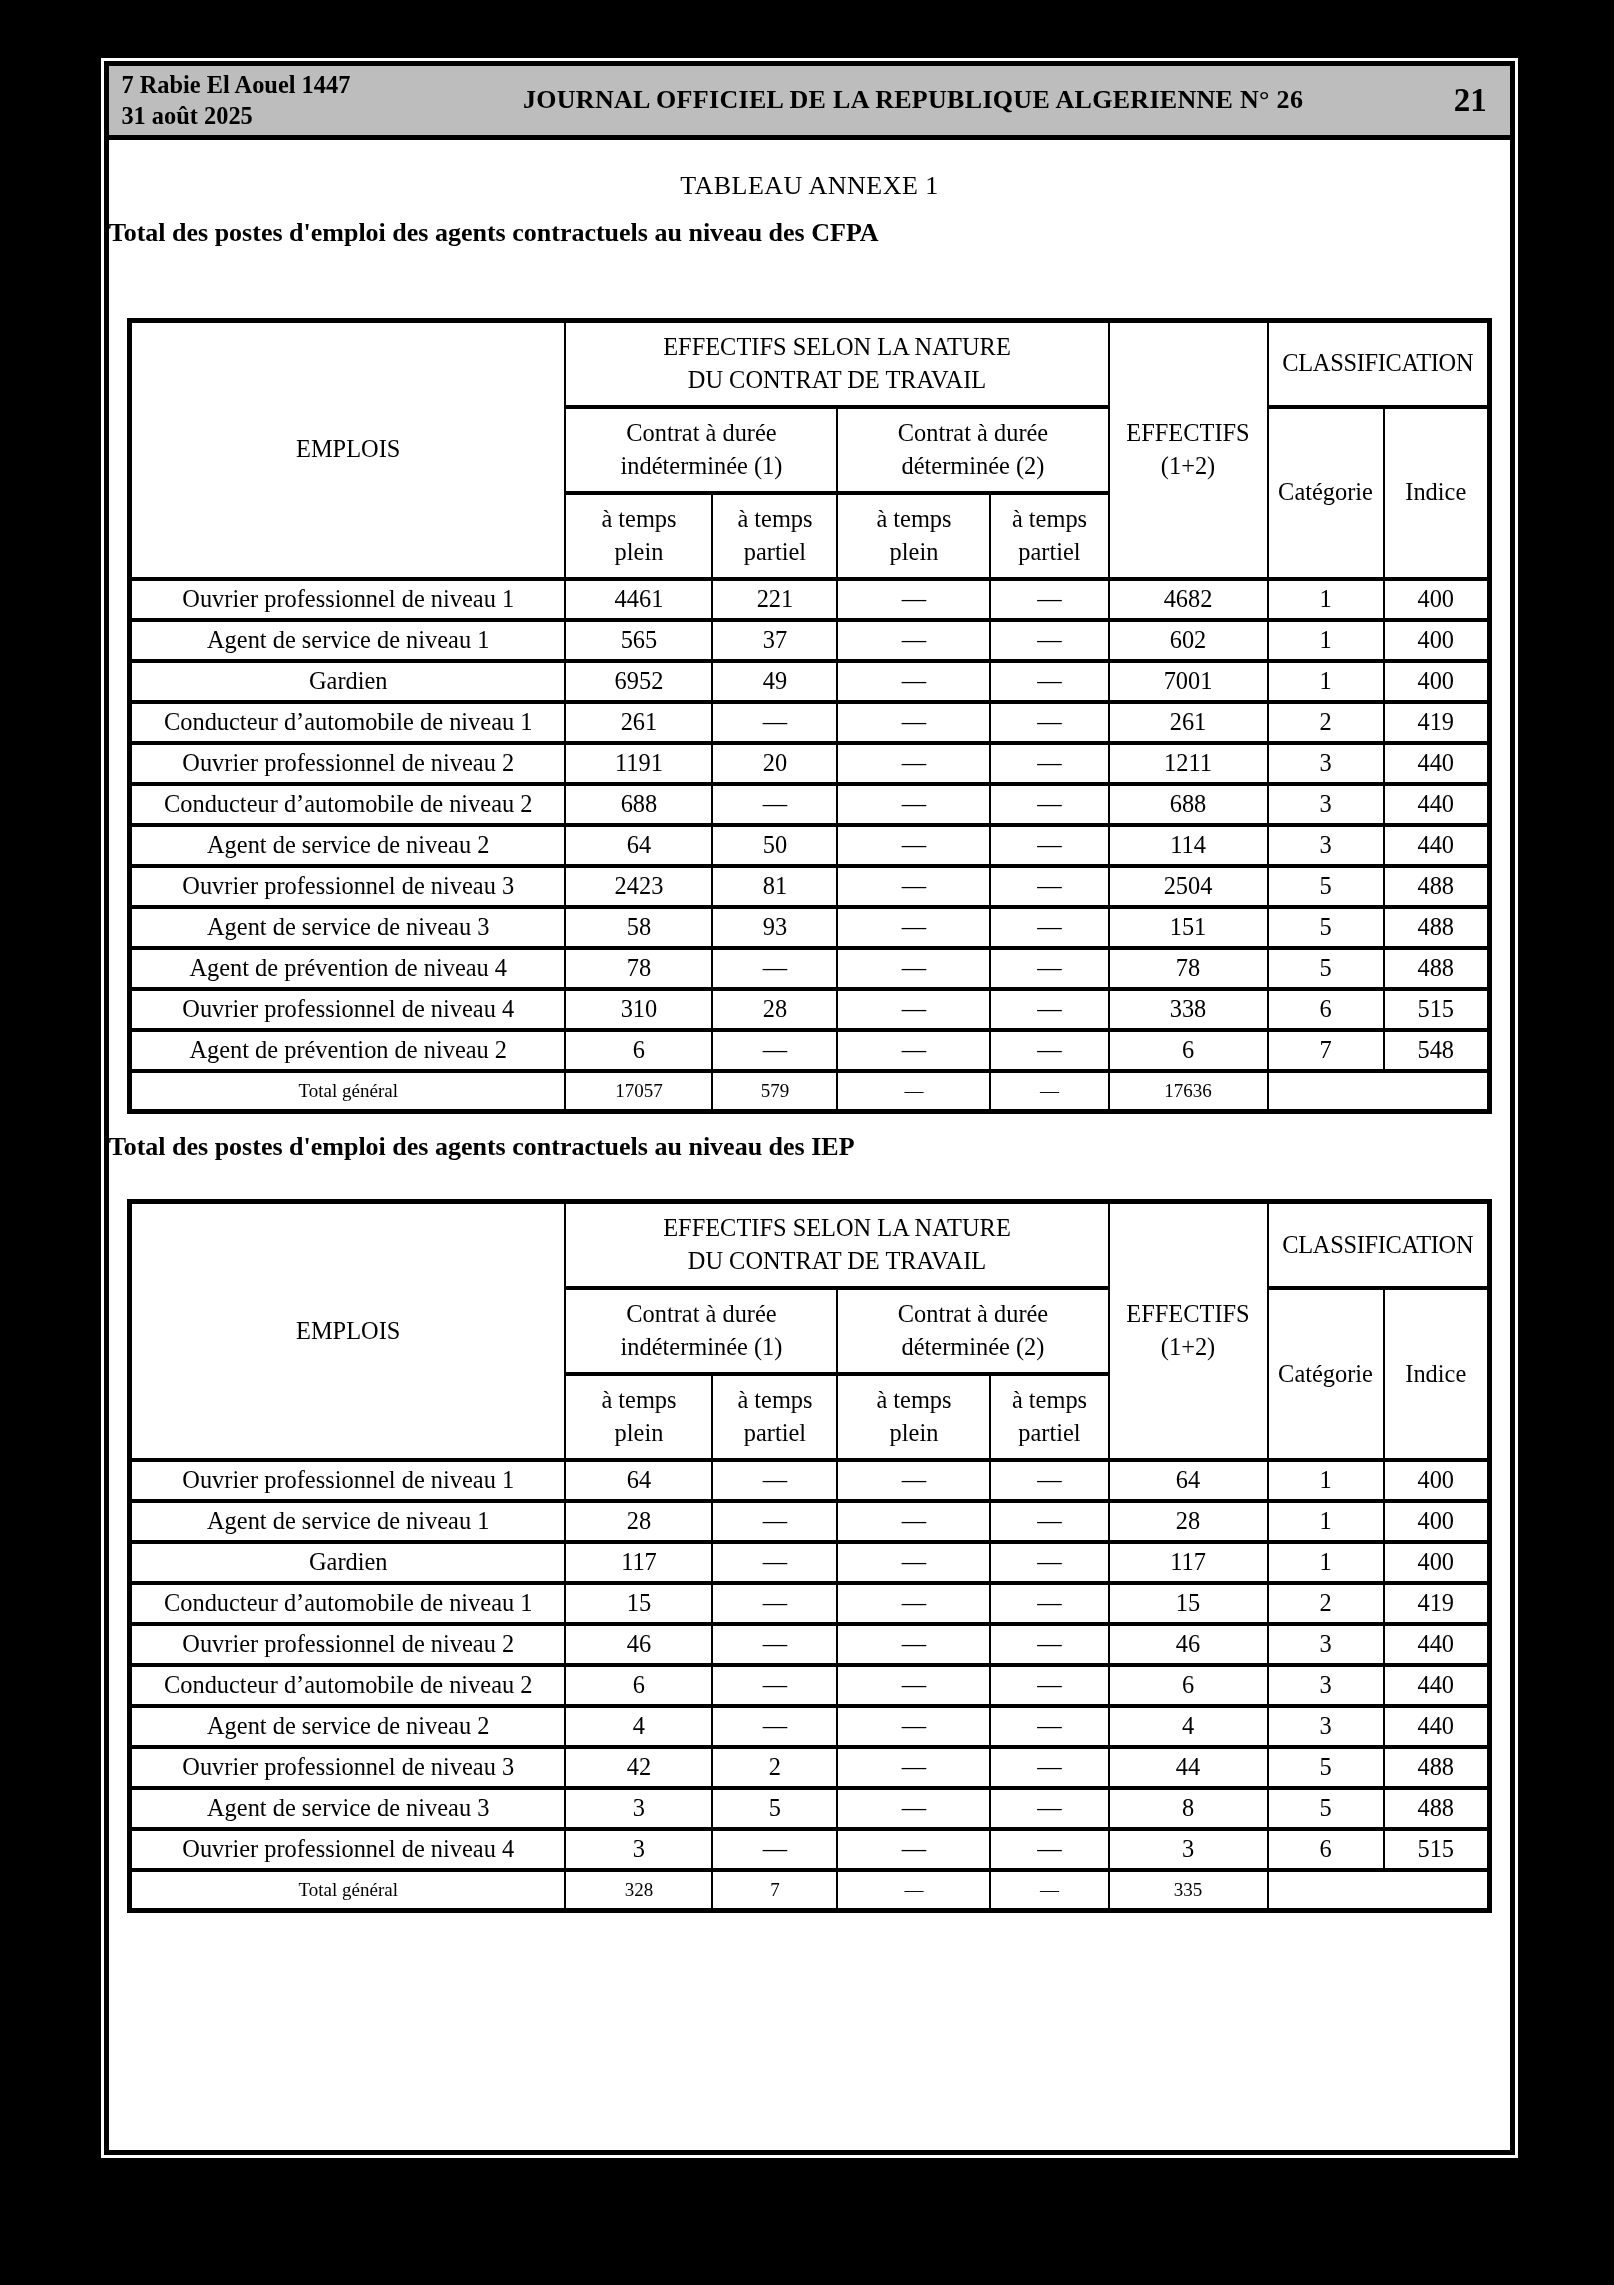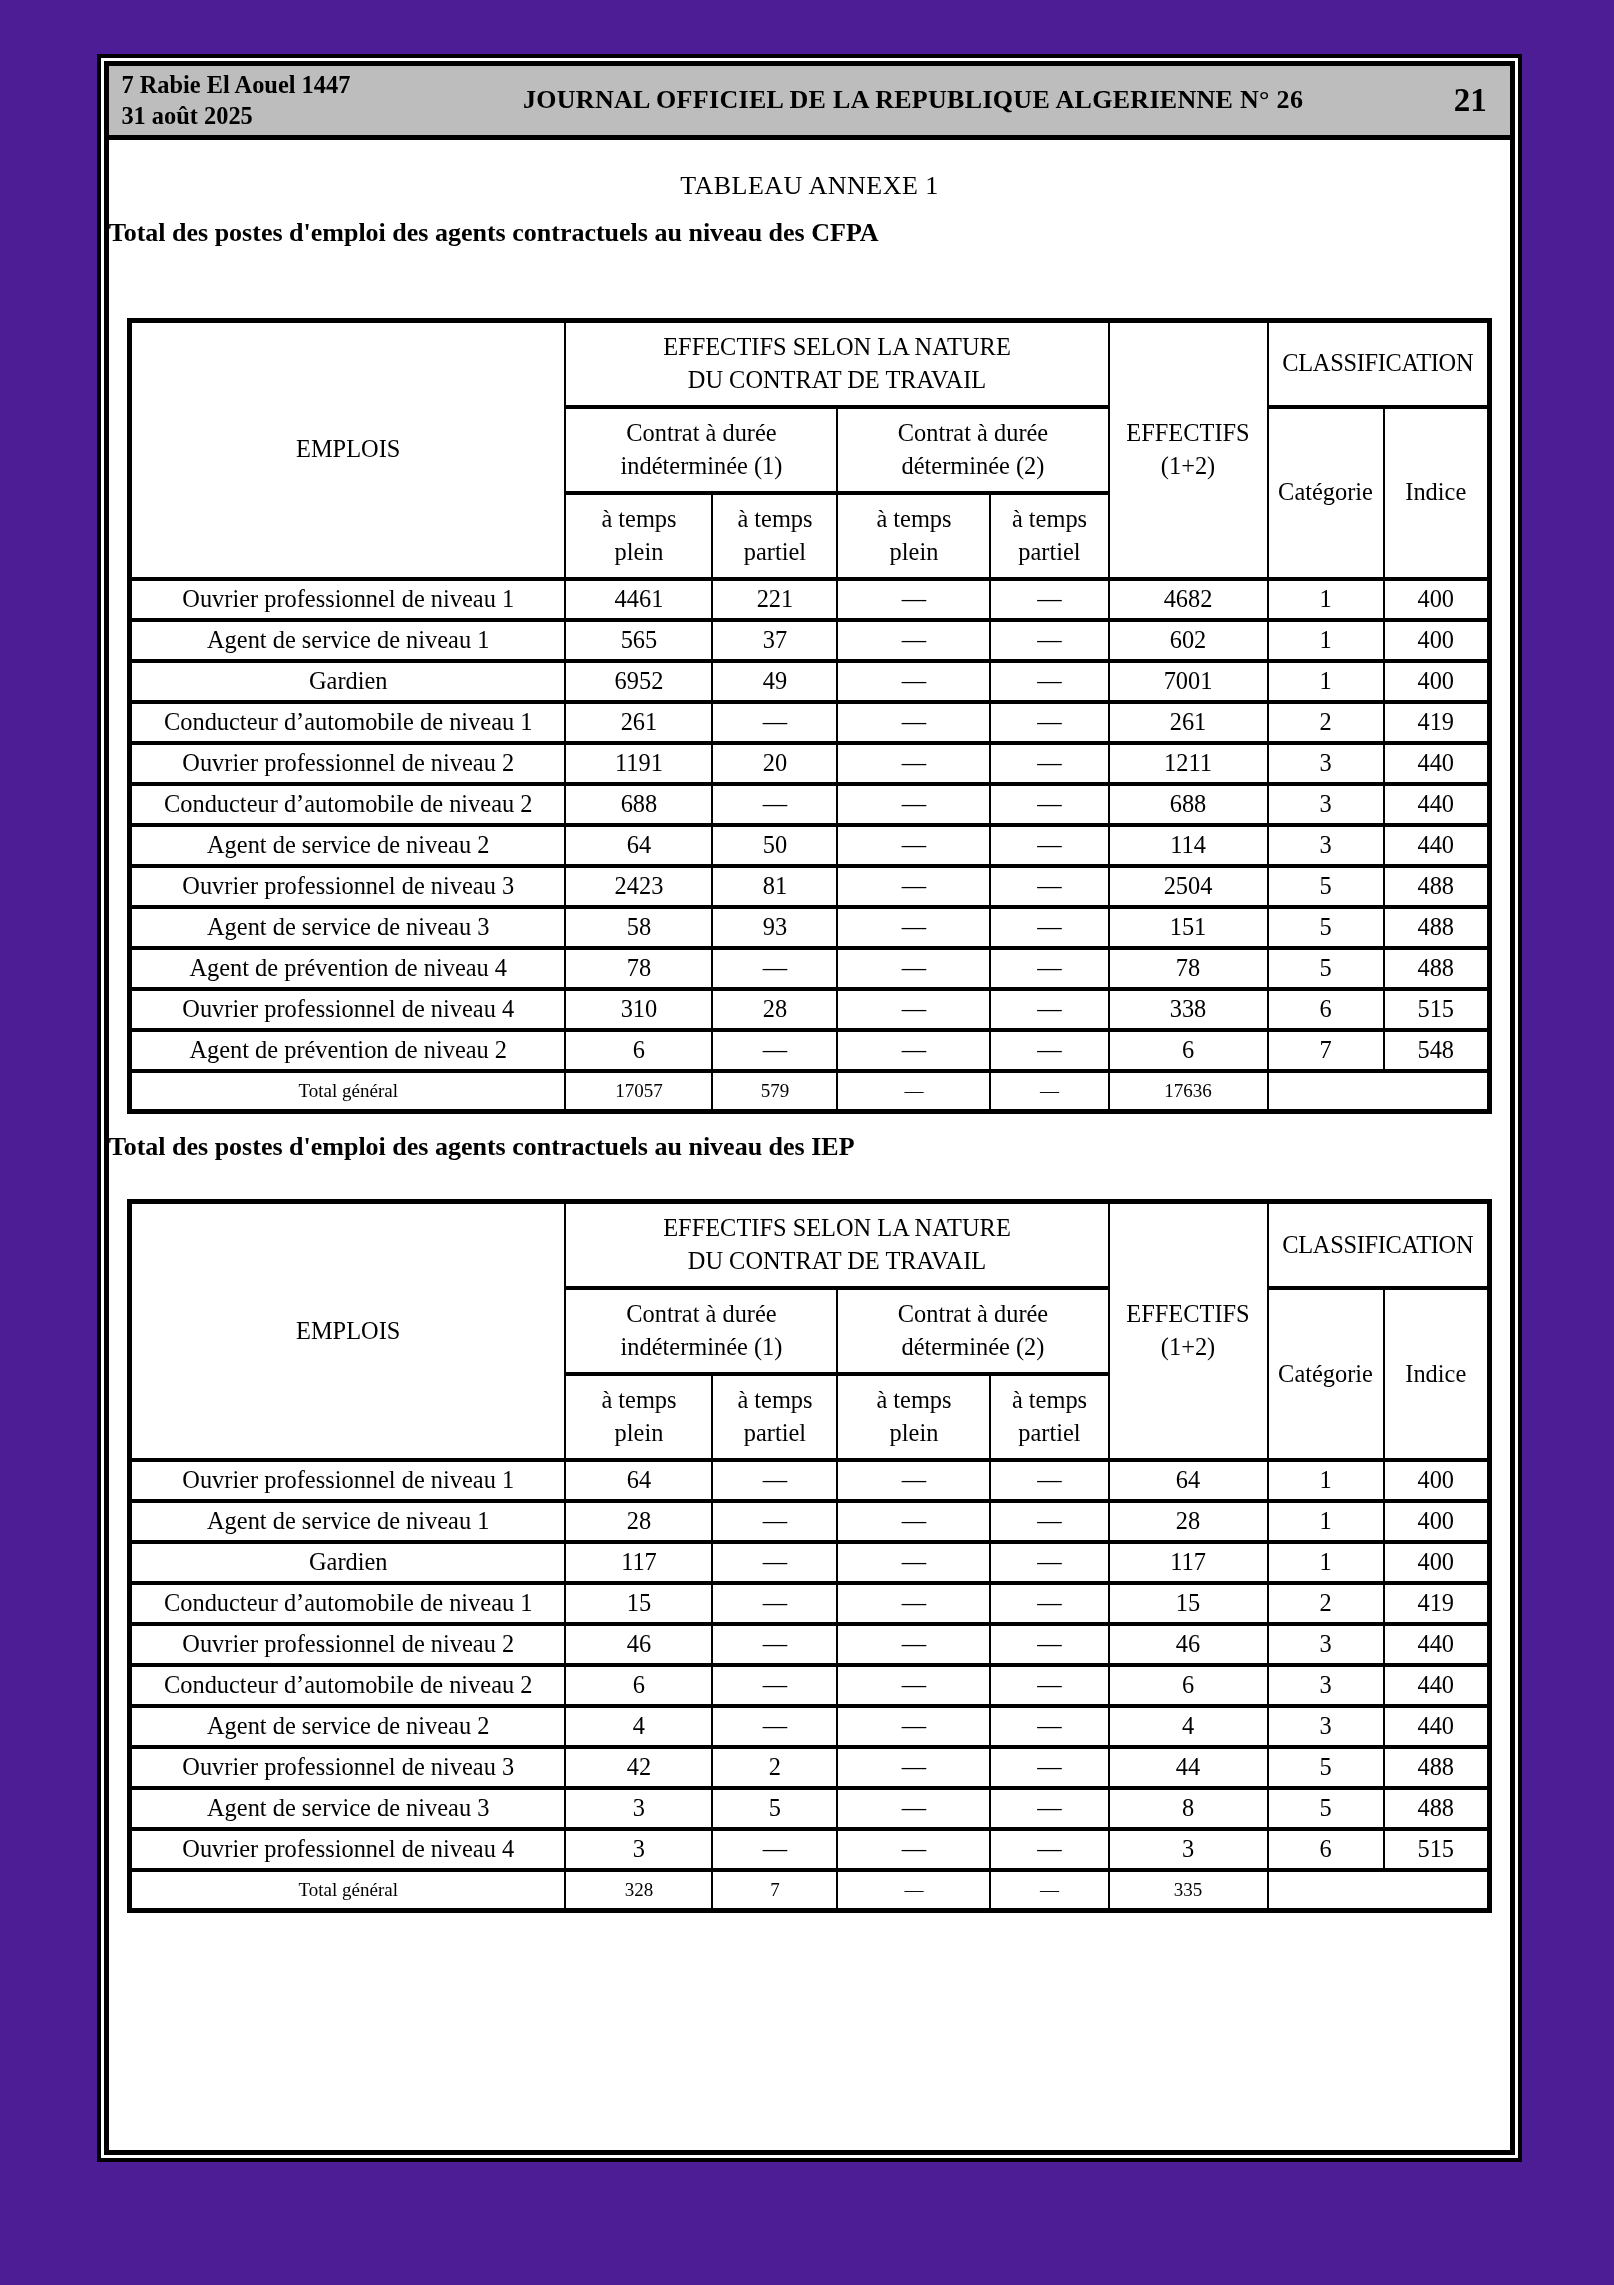--- a/index.html
+++ b/index.html
@@ -1,20 +1,20 @@
 <!DOCTYPE html>
 <html style="font-size:14.5px"><head>
 <meta charset="utf-8">
 <style>
   html,body { margin:0; padding:0; background:#ffffff; }
   .sheet {
     position: relative;
     width: 1615px;
     height: 2285px;
-    background: #4c1d95;
+    background: #000000;
     font-family: "Liberation Serif", "DejaVu Serif", serif;
     color: #000;
   }
   .outer-frame {
     position: absolute;
     left: 97px; top: 54px;
     width: 1425px; height: 2108px;
     box-sizing: border-box;
     border: 4.5px solid #000;
     padding: 2.7px;

